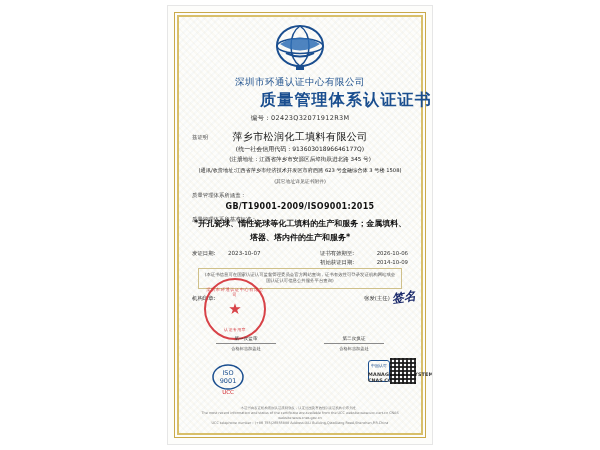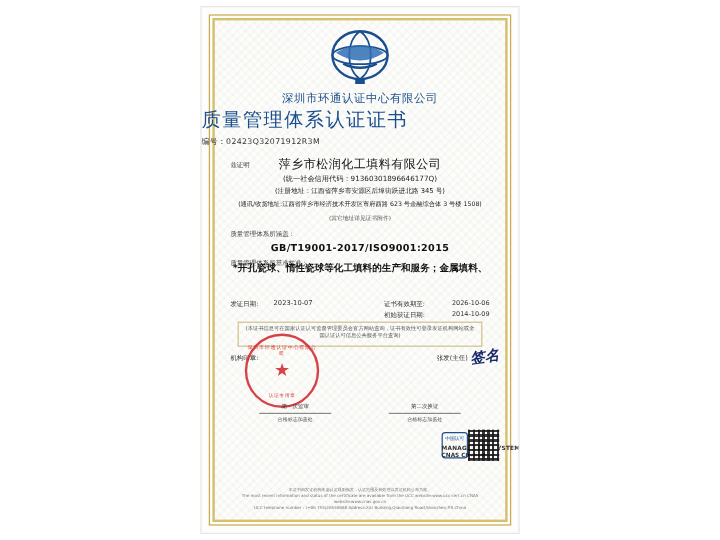--- a/index.html
+++ b/index.html
@@ -42,25 +42,25 @@
     width:70px;height:52px;
   }
 
   
   .org-name{
     position:absolute;left:0;right:0;top:70px;text-align:center;
     font-size:9.5px;color:#1c4f8c;letter-spacing:.5px;
     font-family:"DejaVu Sans","Liberation Sans",sans-serif;
   }
   .cert-title{
-    position:absolute;left:0;right:0;top:84px;text-align:left;
-    font-size:16px;font-weight:normal;color:#1a4e8f;letter-spacing:1.2px;
+    position:absolute;left:0;right:0;top:84px;text-align:right;
+    font-size:16px;font-weight:bold;color:#1a4e8f;letter-spacing:1.2px;
   }
   .cert-no{
-    position:absolute;left:0;right:0;top:108px;
+    position:absolute;left:0;right:0;top:108px;text-align:center;
     font-size:6.5px;color:#333;letter-spacing:.3px;
   }
 
   
   .row{position:absolute;font-size:5.6px;color:#333;}
   .label-left{
     position:absolute;left:24px;font-size:5.4px;color:#444;white-space:nowrap;
   }
   .center-line{
     position:absolute;left:26px;right:26px;text-align:center;white-space:nowrap;
@@ -202,24 +202,25 @@
 
     <div class="label-left" style="top:128px;">兹证明</div>
     <div class="center-line company" style="top:124px;">萍乡市松润化工填料有限公司</div>
     <div class="center-line credit" style="top:139px;">(统一社会信用代码：91360301896646177Q)</div>
     <div class="center-line addr" style="top:150px;">(注册地址：江西省萍乡市安源区后埠街跃进北路 345 号)</div>
     <div class="center-line addr2" style="top:161px;">(通讯/收货地址:江西省萍乡市经济技术开发区市府西路 623 号金融综合体 3 号楼 1508)</div>
     <div class="center-line addr3" style="top:172px;">(其它地址详见证书附件)</div>
 
     <div class="label-left" style="top:186px;">质量管理体系所涵盖：</div>
 
-    <div class="center-line std" style="top:196px;">GB/T19001-2017/ISO9001:2015</div>
+    <div class="center-line std" style="top:196px;">GB/T19001-2009/ISO9001:2015</div>
     <div class="label-left" style="top:210px;">质量管理体系所基准标准：</div>
 
     <div class="center-line scope" style="top:212px;">*开孔瓷球、惰性瓷球等化工填料的生产和服务；金属填料、</div>
+    <div class="center-line scope" style="top:226px;">塔器、塔内件的生产和服务*</div>
 
     <div class="dates-left" style="top:244px;">发证日期:</div>
     <div class="row" style="left:60px;top:244px;">2023-10-07</div>
 
     <div class="row" style="left:152px;top:244px;font-size:5.4px;">证书有效期至:</div>
     <div class="dates-right" style="top:244px;">2026-10-06</div>
 
     <div class="row" style="left:152px;top:253px;font-size:5.4px;">初始获证日期:</div>
     <div class="dates-right" style="top:253px;">2014-10-09</div>
 
@@ -241,20 +242,28 @@
       <span class="mline2">合格标志加盖处</span>
     </div>
     <div class="mark" style="left:148px;top:330px;">
       <span class="mline">第二次换证</span>
       <span class="rule"></span>
       <span class="mline2">合格标志加盖处</span>
     </div>
 
     <div class="logos">
 
+      <div class="logo-iso">
+        <svg viewBox="0 0 88 72" width="44" height="36" xmlns="http://www.w3.org/2000/svg">
+          <ellipse cx="44" cy="30" rx="30" ry="24" fill="none" stroke="#1a4e8f" stroke-width="3"></ellipse>
+          <text x="44" y="26" font-size="13" fill="#1a4e8f" text-anchor="middle" font-family="DejaVu Sans">ISO</text>
+          <text x="44" y="41" font-size="13" fill="#1a4e8f" text-anchor="middle" font-family="DejaVu Sans">9001</text>
+          <text x="44" y="64" font-size="11" fill="#d2232a" text-anchor="middle" font-family="DejaVu Sans">UCC</text>
+        </svg>
+      </div>
 
 
 
       <div class="cn-mark">中国认可</div>
 
       <div class="logo-ms" style="top:14px;">
         <span class="ms-title">MANAGEMENT SYSTEM</span>
         <span class="ms-code">CNAS C024-M</span>
       </div>
     </div>

